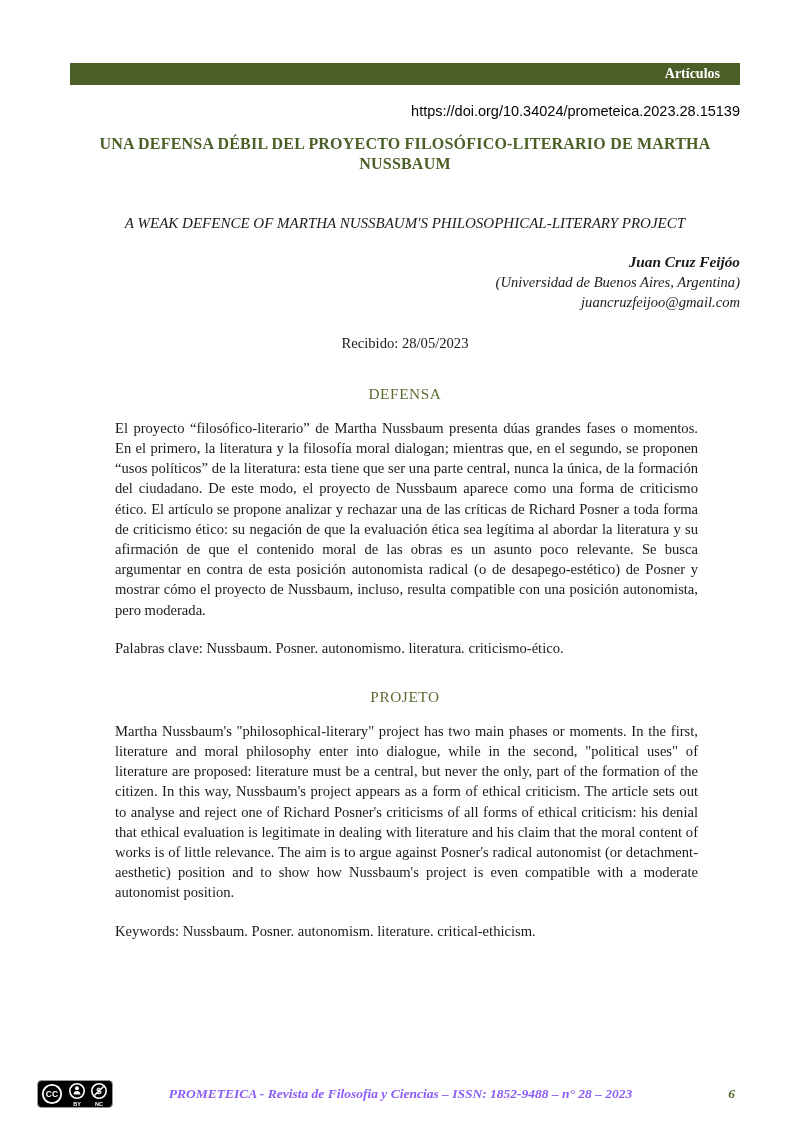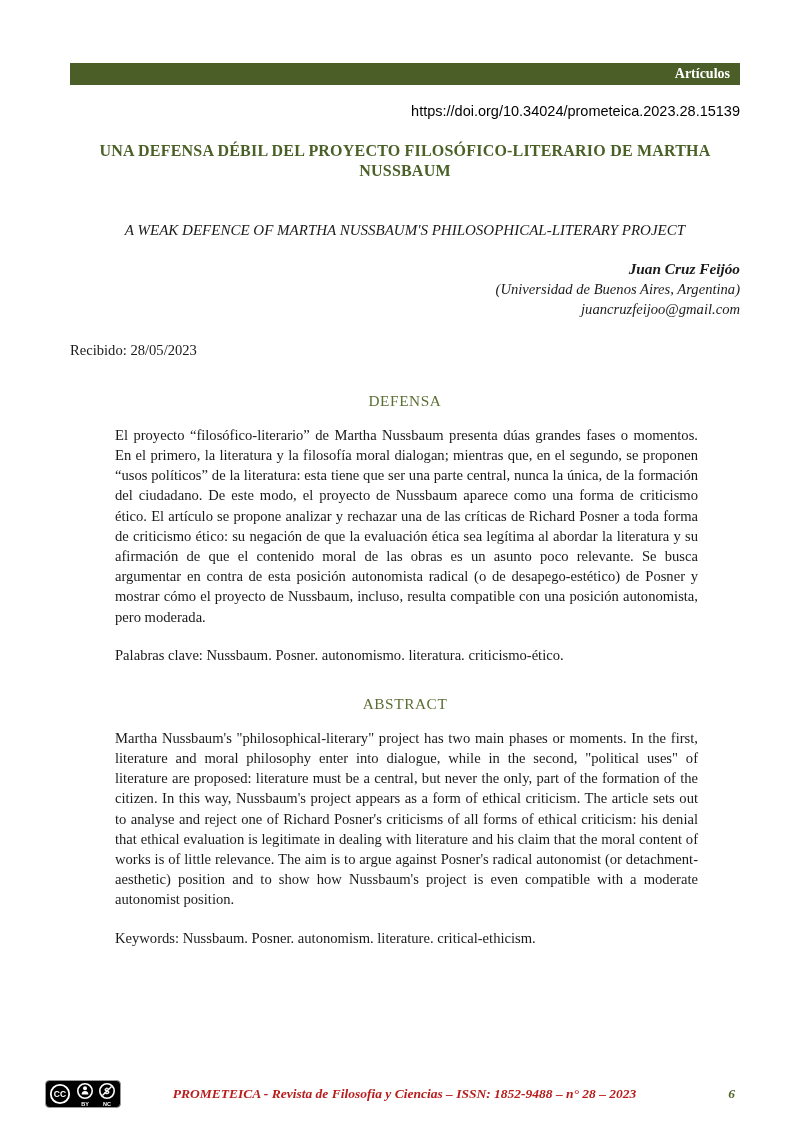--- a/index.html
+++ b/index.html
@@ -19,31 +19,31 @@
     width:670px;
   }
   .banner {
     width:100%; height:22px;
     background:#4b5e27;
     color:#ffffff;
     font-weight:bold;
     font-size:14px;
     line-height:22px;
     text-align:right;
-    padding-right:10px;
+    padding-right:20px;
   }
   .doi {
     margin-top:18px;
     text-align:right;
     font-family:"Liberation Sans", sans-serif;
     font-size:14.5px;
     color:#000000;
   }
   .title-es {
-    margin-top:22px;
+    margin-top:15px;
     text-align:center;
     color:#4a6026;
     font-weight:bold;
     font-size:16px;
     line-height:1.22;
     letter-spacing:0.2px;
   }
   .title-en {
     margin-top:41px;
     text-align:center;
@@ -60,21 +60,21 @@
   }
   .author-block {
     margin-top:19px;
     text-align:right;
     line-height:20px;
   }
   .author-name { font-weight:bold; font-style:italic; font-size:15.3px; }
   .author-affiliation, .author-email { font-style:italic; font-size:14.6px;text-align:right; }
   .dates-block {
     margin-top:21px;
-    text-align:left;
+    text-align:center;
     line-height:21px;
     font-size:14.6px;
   }
   .section-heading {
     margin-top:31px;
     text-align:center;
     color:#5a6e32;
     font-size:15.3px;
     letter-spacing:0.6px;
   }
@@ -83,36 +83,36 @@
     text-align:justify;
     font-size:14.6px;
     line-height:20.2px;
   }
   .keywords-line {
     margin:20px 42px 0 45px;
     font-size:14.6px;
   }
   .footer {
     position:absolute;
-    left:16px; right:0;
+    left:8px; right:0;
     top:1075px;
     height:40px;
     padding-left:40px;
   }
   .cc-badge {
     position:absolute;
     left:29px; top:5px;
     cursor:pointer;
   }
   .footer-journal {
     position:absolute;
     left:110px; right:110px;
     top:11px;
     text-align:center;
-    color:#b91c1c;
+    color:#8b5cf6;
     font-weight:bold;
     font-style:italic;
     font-size:13.5px;
   }
   .footer-page-number {
     position:absolute;
     right:58px; top:11px;
     color:#4f6629;
     font-weight:bold;
     font-style:italic;
@@ -148,21 +148,21 @@
     <div class="dates-block">
       <div>Recibido: 28/05/2023</div>
     </div>
 
     <div class="section-heading">DEFENSA</div>
 
     <p class="abstract-body">El proyecto “filosófico-literario” de Martha Nussbaum presenta dúas grandes fases o momentos. En el primero, la literatura y la filosofía moral dialogan; mientras que, en el segundo, se proponen “usos políticos” de la literatura: esta tiene que ser una parte central, nunca la única, de la formación del ciudadano. De este modo, el proyecto de Nussbaum aparece como una forma de criticismo ético. El artículo se propone analizar y rechazar una de las críticas de Richard Posner a toda forma de criticismo ético: su negación de que la evaluación ética sea legítima al abordar la literatura y su afirmación de que el contenido moral de las obras es un asunto poco relevante. Se busca argumentar en contra de esta posición autonomista radical (o de desapego-estético) de Posner y mostrar cómo el proyecto de Nussbaum, incluso, resulta compatible con una posición autonomista, pero moderada.</p>
 
     <p class="keywords-line">Palabras clave: Nussbaum. Posner. autonomismo. literatura. criticismo-ético.</p>
 
-    <div class="section-heading">ABSTRACT</div>
+    <div class="section-heading">PROJETO</div>
 
     <p class="abstract-body">Martha Nussbaum's "philosophical-literary" project has two main phases or moments. In the first, literature and moral philosophy enter into dialogue, while in the second, "political uses" of literature are proposed: literature must be a central, but never the only, part of the formation of the citizen. In this way, Nussbaum's project appears as a form of ethical criticism. The article sets out to analyse and reject one of Richard Posner's criticisms of all forms of ethical criticism: his denial that ethical evaluation is legitimate in dealing with literature and his claim that the moral content of works is of little relevance. The aim is to argue against Posner's radical autonomist (or detachment-aesthetic) position and to show how Nussbaum's project is even compatible with a moderate autonomist position.</p>
 
     <p class="keywords-line">Keywords: Nussbaum. Posner. autonomism. literature. critical-ethicism.</p>
 
   </div>
 
   <div class="footer">
 
     <svg class="cc-badge" width="76" height="28" viewBox="0 0 76 28" xmlns="http://www.w3.org/2000/svg">

